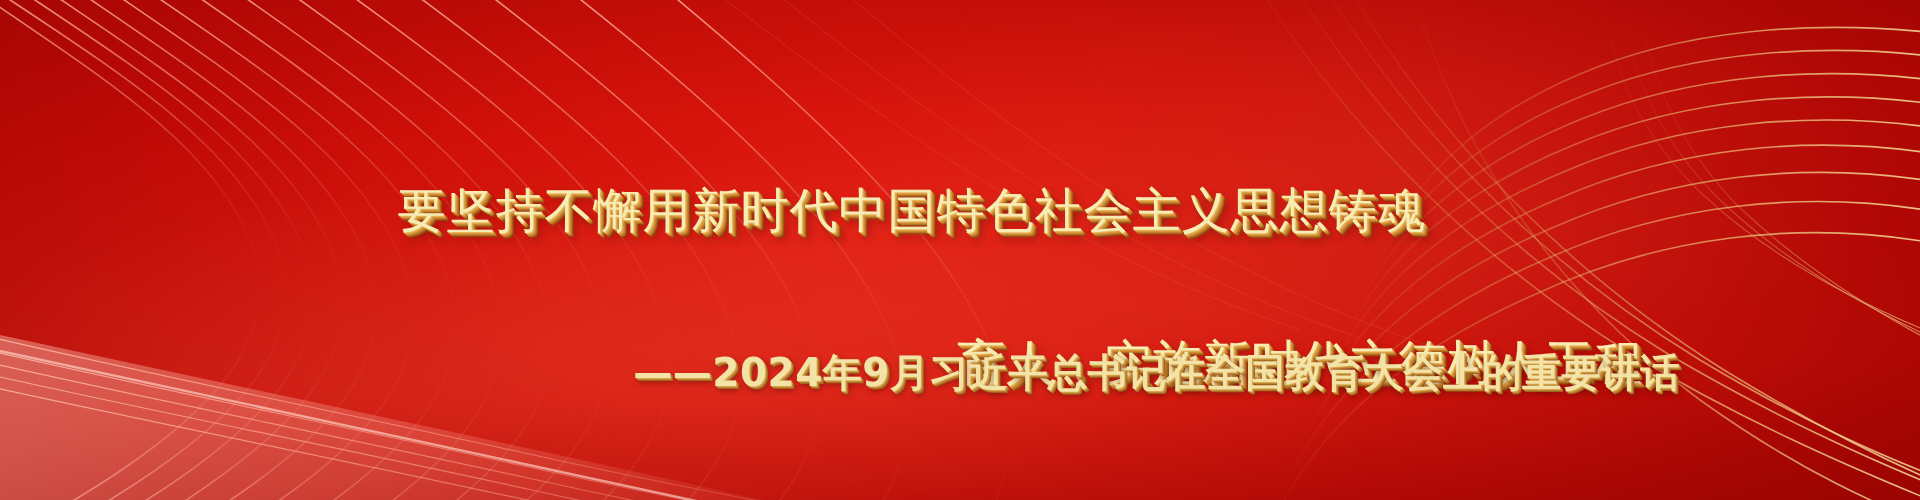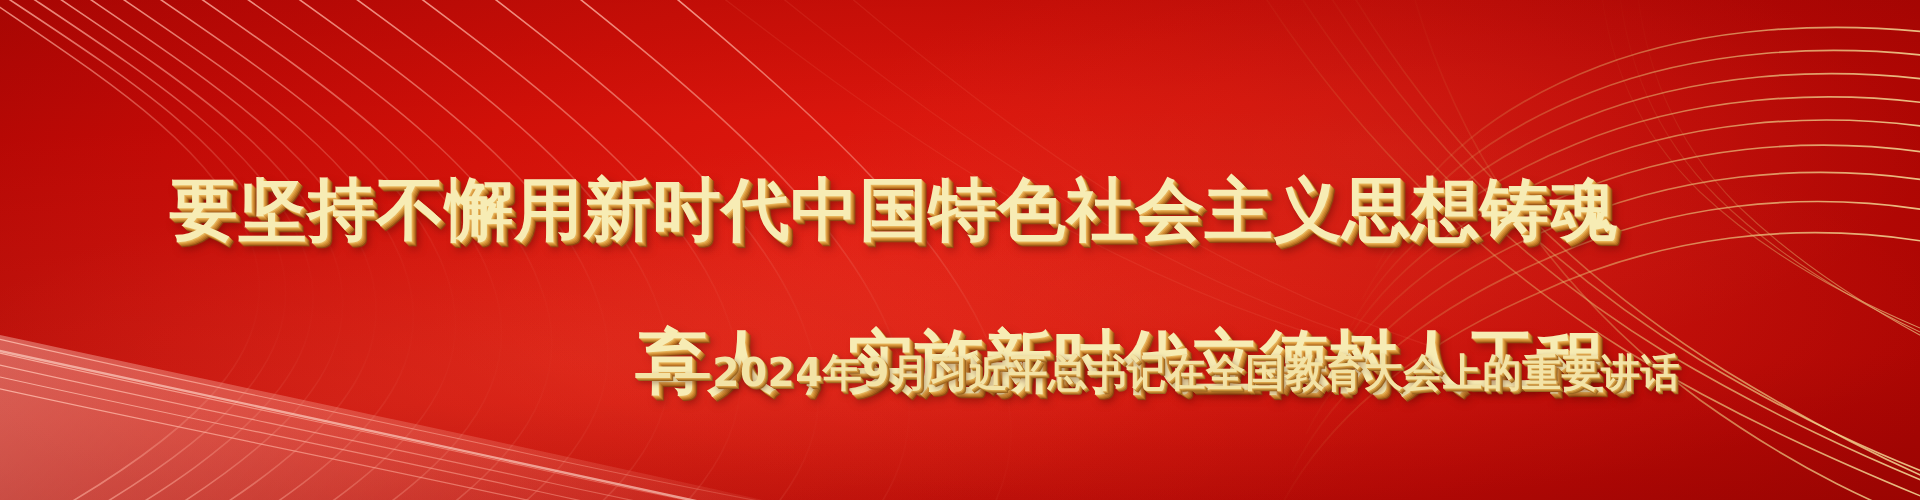--- a/index.html
+++ b/index.html
@@ -28,25 +28,25 @@
   .deco svg{ display:block; width:1920px; height:500px; }
 
   
   .content{
     position:absolute;
     left:0; right:0; top:0; bottom:0;
   }
 
   .quote{
     position:absolute;
-    left:114px; top:96px; width:1560px;
+    left:132px; top:96px; width:1560px;
     text-align:center;
-    font-size:68px;
+    font-size:48px;
     line-height:76px;
-    font-weight:700;
+    font-weight:400;
     letter-spacing:1px;
     color:#f7ecb4;
     text-shadow:
       1px 1px 0 #e7b45a,
       2px 2px 0 #d99a3f,
       3px 3px 0 #c8822c,
       4px 4px 0 #b06a1e,
       5px 5px 1px #8c4c12,
       6px 7px 9px rgba(80,8,0,.55);
     white-space:pre-line;

